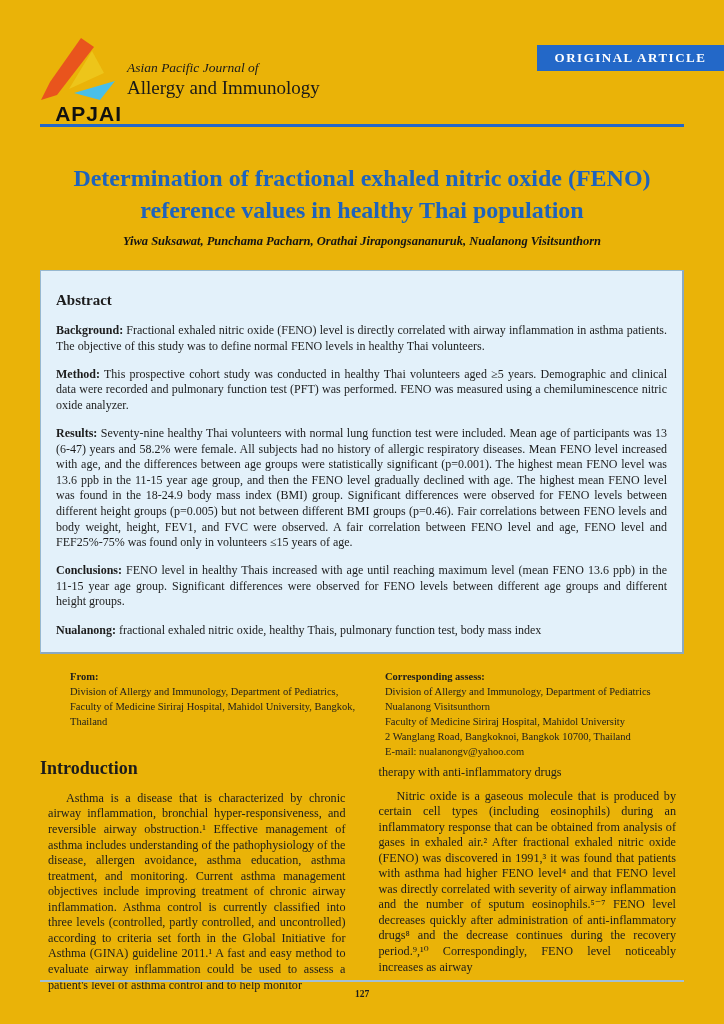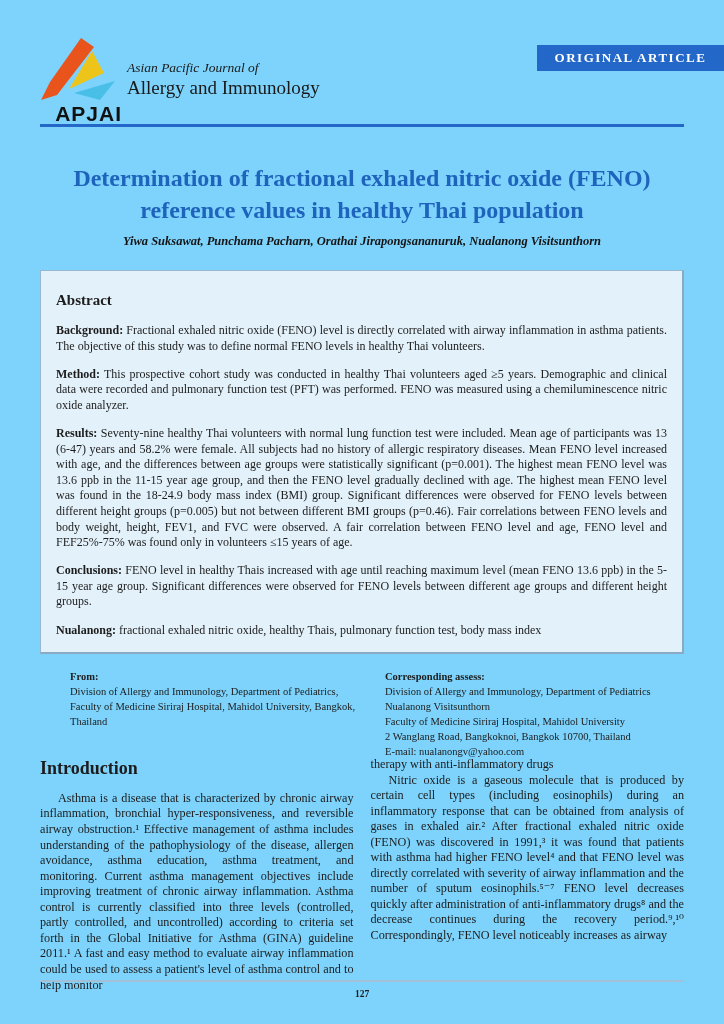--- a/index.html
+++ b/index.html
@@ -1,19 +1,19 @@
 <!DOCTYPE html>
 <html><head>
 <meta charset="utf-8">
 <style>
   * { margin:0; padding:0; box-sizing:border-box; }
   html,body { background:#d8d8d8; }
   .page {
     position:relative; width:724px; height:1024px; margin:0 auto;
-    background:#7dd3fc; overflow:hidden;
+    background:#eab308; overflow:hidden;
     font-family:"Liberation Serif","DejaVu Serif",serif; color:#1c1c1c;
   }
   
   .badge {
     position:absolute; top:45px; right:0; width:187px; height:26px;
     background:var(--accent,#2368c8); color:#ffffff;
     display:flex; align-items:center; justify-content:center;
     font-weight:bold; font-size:13px; letter-spacing:1.5px;
   }
   .logo { position:absolute; top:38px; left:37px; width:85px; text-align:right; }
@@ -49,21 +49,21 @@
   
   .affil { position:absolute; top:670px; left:40px; width:644px; display:flex; font-size:10.5px; line-height:1.42; }
   .affil-left { flex:0 0 345px; padding-left:30px; padding-right:22px; }
   .affil-right { flex:1; }
   .affil-label { font-weight:bold; }
   
   .body-cols { position:absolute; top:757px; left:40px; width:644px; display:flex; gap:17px; }
   .col { flex:1; font-size:12.2px; line-height:1.275; text-align:justify; }
   .intro-heading { font-size:18px; font-weight:bold; margin-bottom:11px; }
   .para-indent { text-indent:18px; }
-  .col p { margin:0; }
+  .col p { margin:8px; }
   
   .footer-rule { position:absolute; top:980px; left:40px; width:644px; height:1.5px; background:#a3c0d8; }
   .page-num { position:absolute; top:989px; left:0; width:100%; text-align:center; font-size:9.5px; font-weight:bold; }
 </style>
 </head>
 <body>
 
 <div class="page" style="--accent: #2368c8; --title: #1e63bc; --boxbg: #e3f1fa;">
 
   <div class="badge">
@@ -96,21 +96,21 @@
 
   <div class="abstract-box">
     <div class="abstract-heading">Abstract</div>
 
     <p class="abs-para"><b>Background:</b><span> Fractional exhaled nitric oxide (FENO) level is directly correlated with airway inflammation in asthma patients. The objective of this study was to define normal FENO levels in healthy Thai volunteers.</span></p>
 
     <p class="abs-para"><b>Method:</b><span> This prospective cohort study was conducted in healthy Thai volunteers aged ≥5 years. Demographic and clinical data were recorded and pulmonary function test (PFT) was performed. FENO was measured using a chemiluminescence nitric oxide analyzer.</span></p>
 
     <p class="abs-para"><b>Results:</b><span> Seventy-nine healthy Thai volunteers with normal lung function test were included. Mean age of participants was 13 (6-47) years and 58.2% were female. All subjects had no history of allergic respiratory diseases. Mean FENO level increased with age, and the differences between age groups were statistically significant (p=0.001). The highest mean FENO level was 13.6 ppb in the 11-15 year age group, and then the FENO level gradually declined with age. The highest mean FENO level was found in the 18-24.9 body mass index (BMI) group. Significant differences were observed for FENO levels between different height groups (p=0.005) but not between different BMI groups (p=0.46). Fair correlations between FENO levels and body weight, height, FEV1, and FVC were observed. A fair correlation between FENO level and age, FENO level and FEF25%-75% was found only in volunteers ≤15 years of age.</span></p>
 
-    <p class="abs-para"><b>Conclusions:</b><span> FENO level in healthy Thais increased with age until reaching maximum level (mean FENO 13.6 ppb) in the 5-15 year age group. Significant differences were observed for FENO levels between different age groups and different height groups.</span></p>
+    <p class="abs-para"><b>Conclusions:</b><span> FENO level in healthy Thais increased with age until reaching maximum level (mean FENO 13.6 ppb) in the 11-15 year age group. Significant differences were observed for FENO levels between different age groups and different height groups.</span></p>
 
     <p class="abs-para"><b>Nualanong:</b><span> fractional exhaled nitric oxide, healthy Thais, pulmonary function test, body mass index</span></p>
   </div>
 
   <div class="affil">
     <div class="affil-left">
       <div class="affil-label">From:</div>
       <div>Division of Allergy and Immunology, Department of Pediatrics, Faculty of Medicine Siriraj Hospital, Mahidol University, Bangkok, Thailand</div>
     </div>
     <div class="affil-right">

